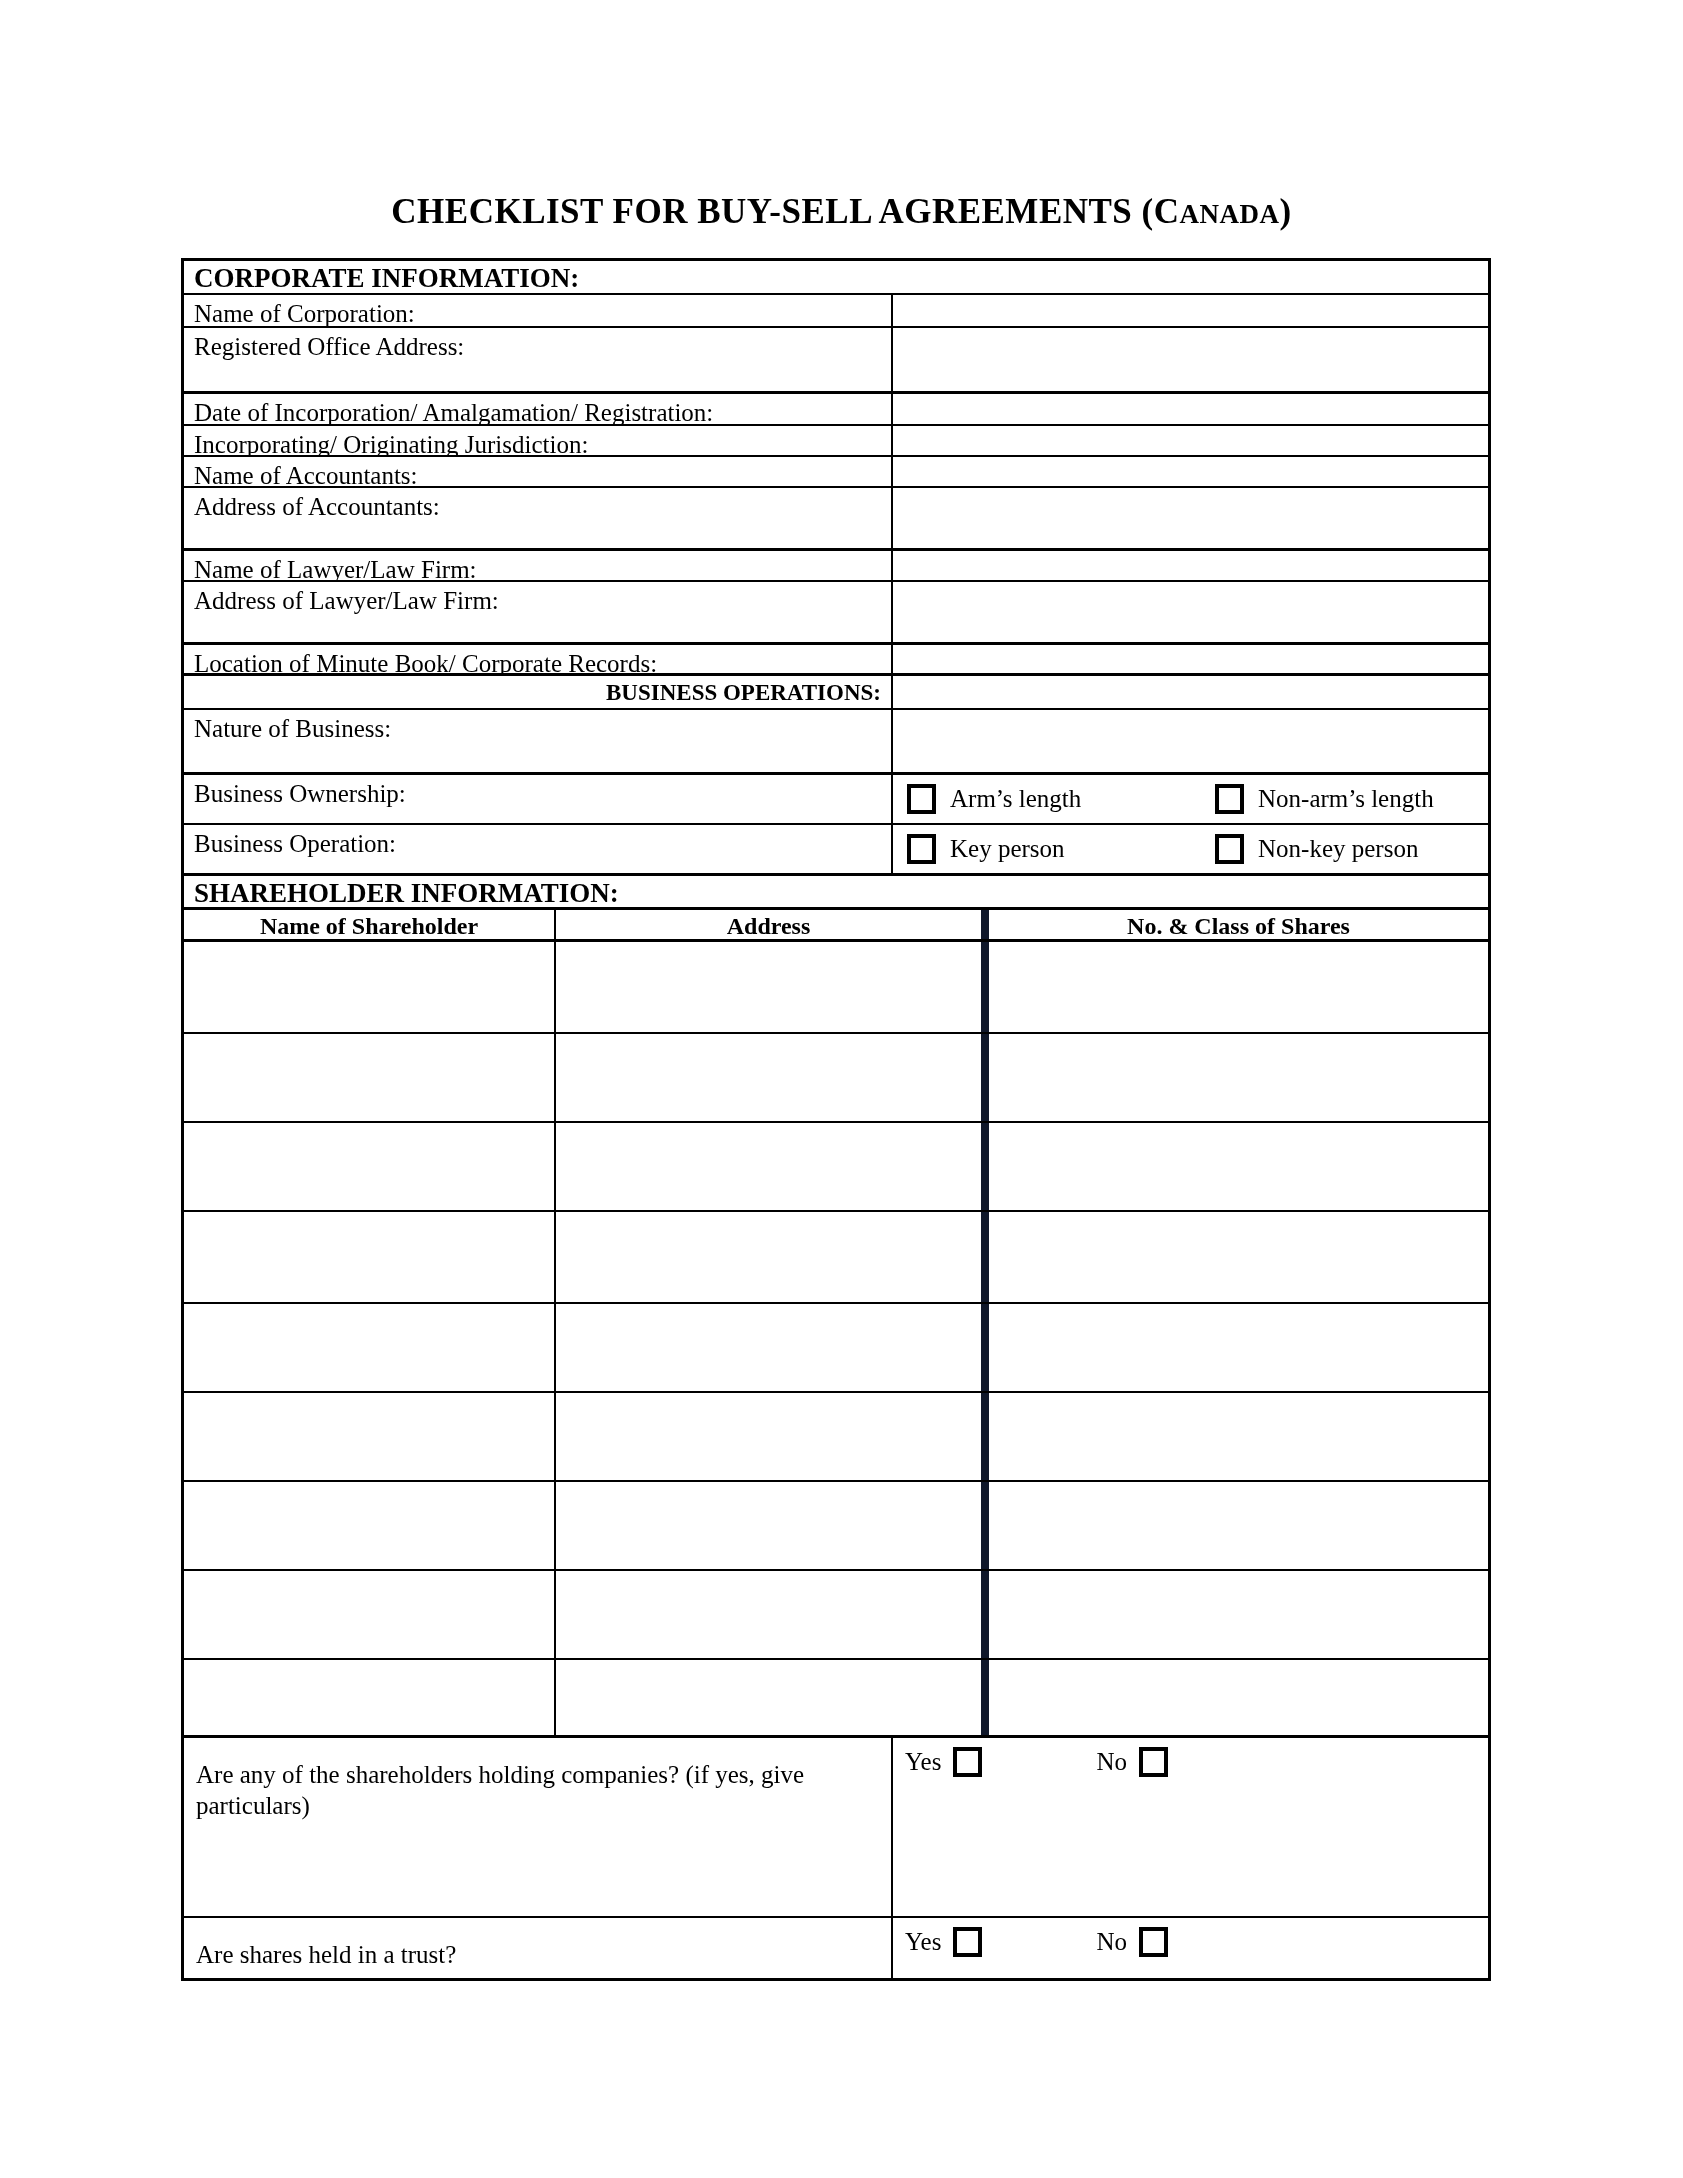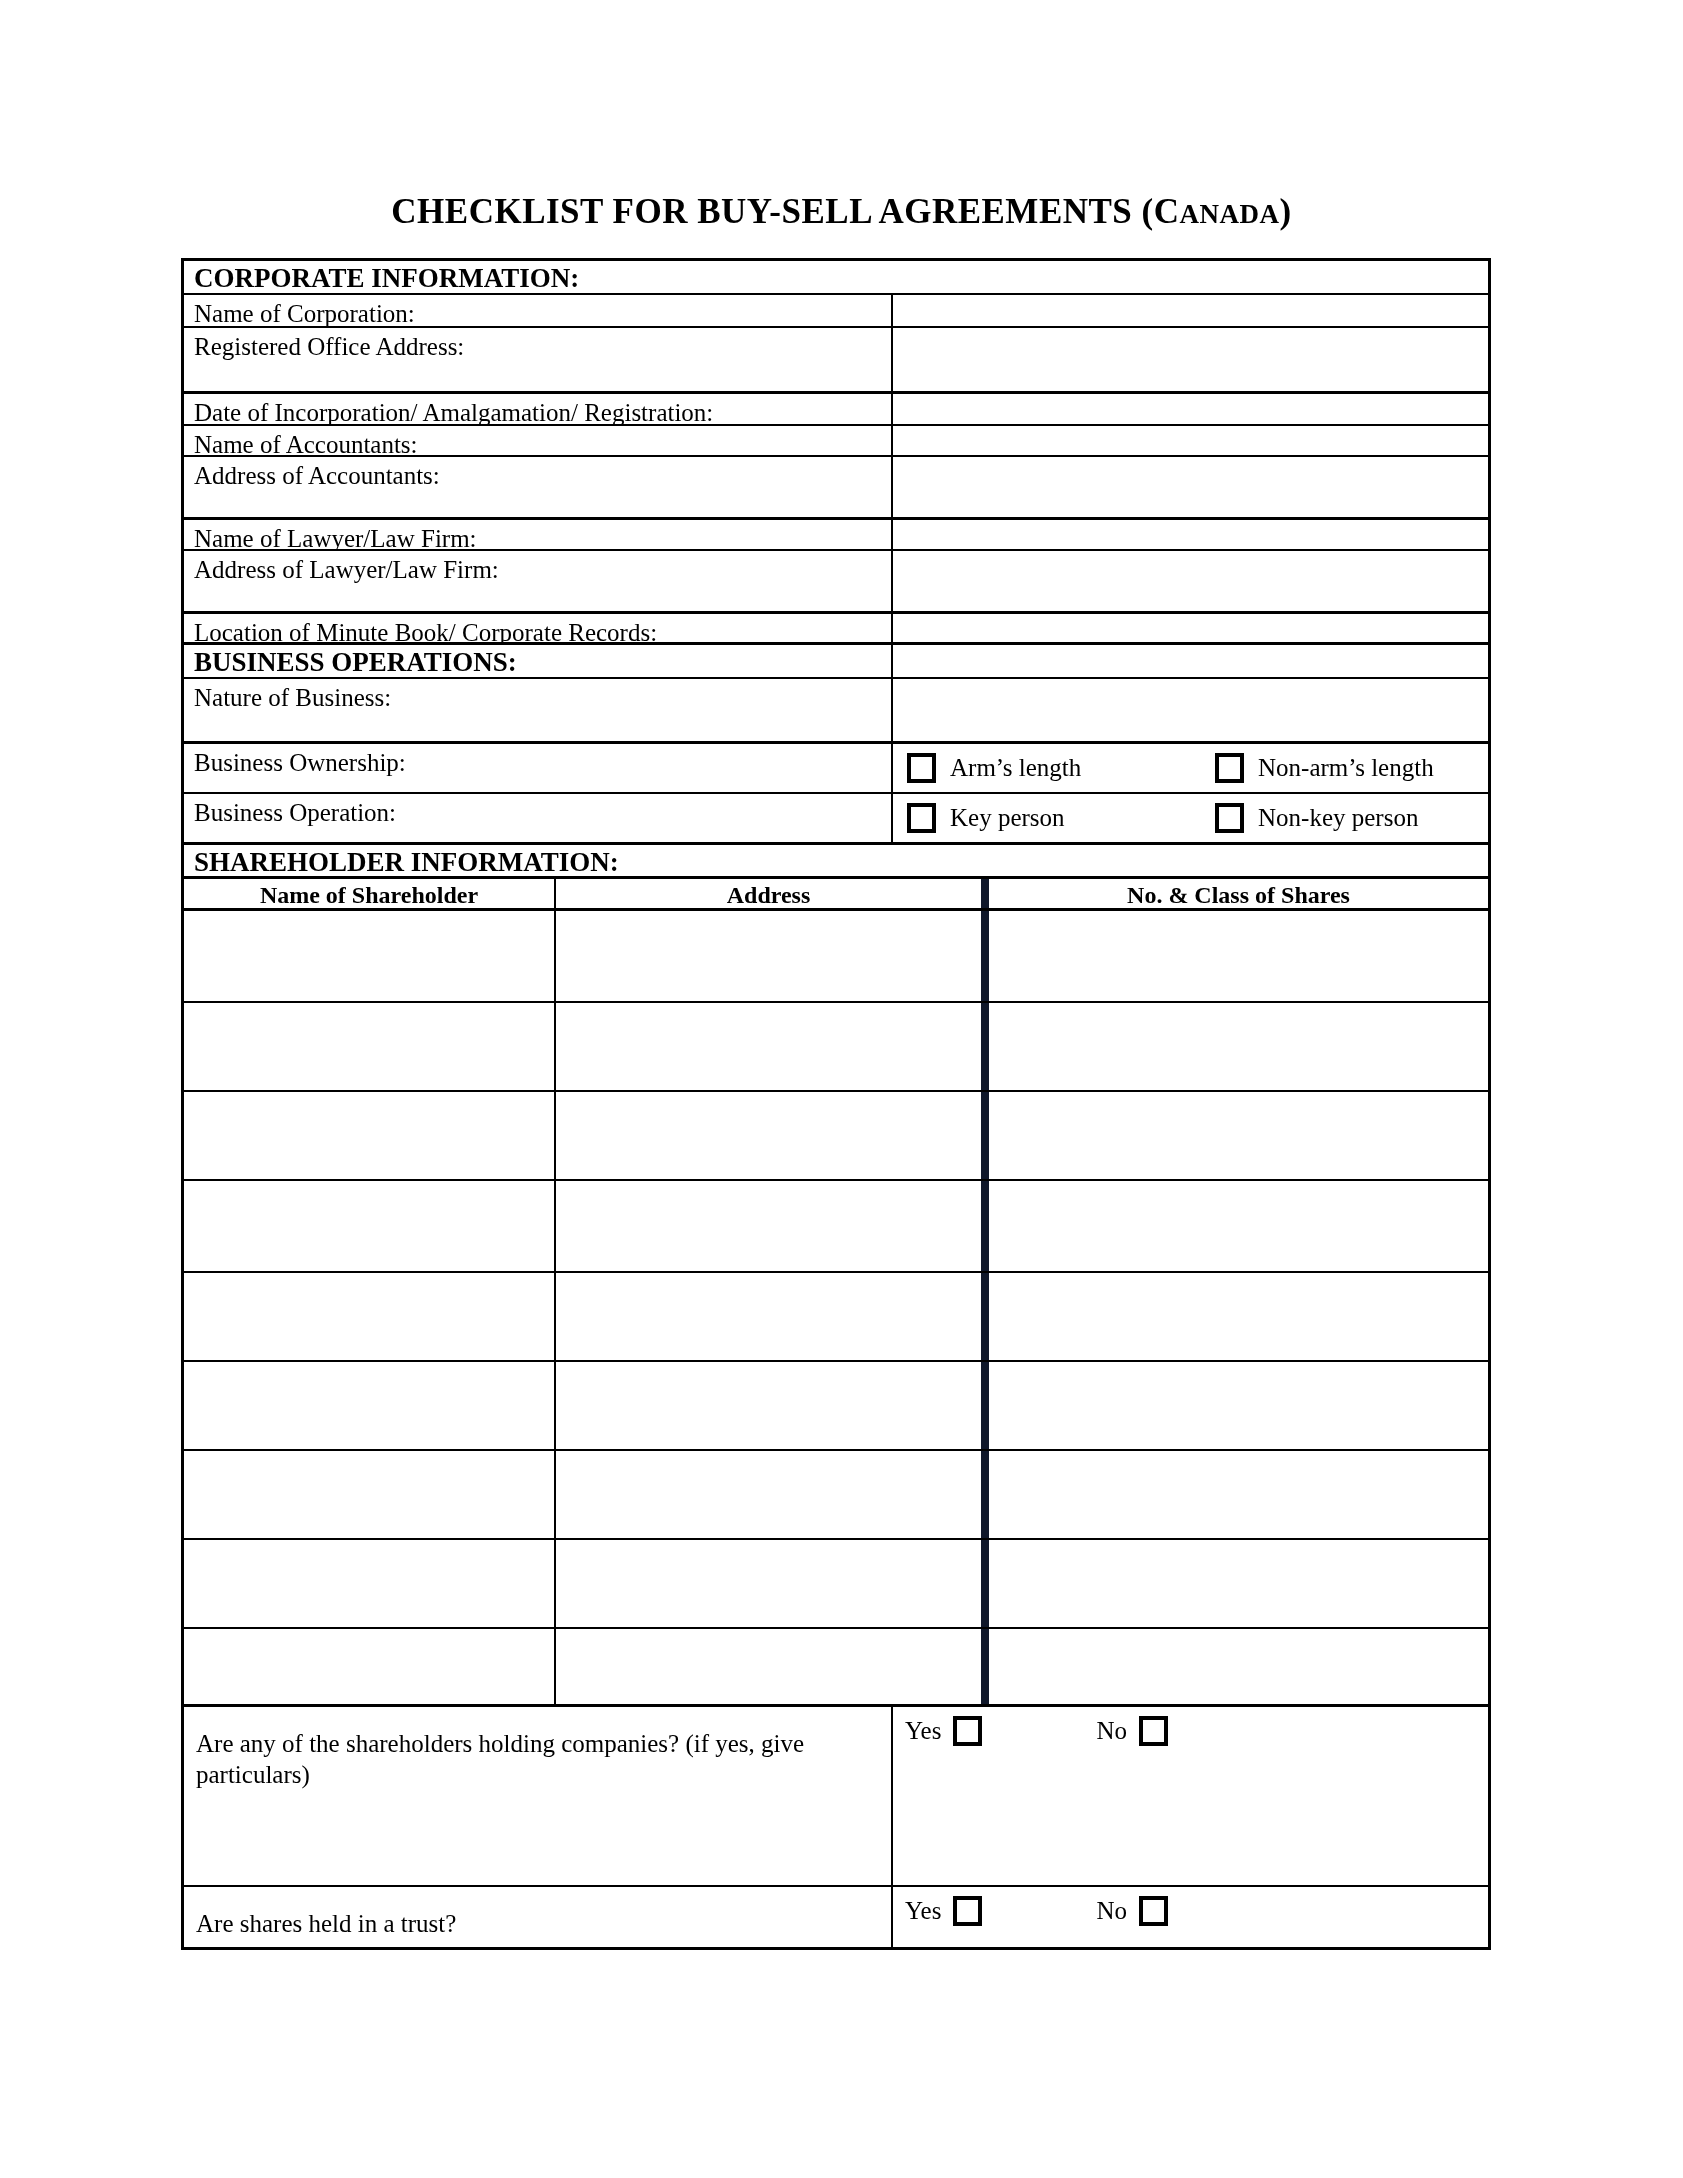--- a/index.html
+++ b/index.html
@@ -62,22 +62,23 @@
     box-sizing: border-box;
     flex: 1 1 auto;
   }
   .sec-label-cell {
     box-sizing: border-box;
     width: 709px;
     flex: 0 0 709px;
     border-right: 2px solid #000;
     padding: 2px 10px 0 10px;
     font-weight: bold;
-    font-size: 27px;
+    font-size: 23px;
     line-height: 30px;
+    text-align: right;
   }
   .checkbox {
     display: inline-block;
     box-sizing: border-box;
     width: 29px;
     height: 30px;
     border: 4px solid #000;
     background: #fff;
     flex: 0 0 29px;
   }
@@ -168,20 +169,24 @@
     <div class="row h-r3">
       <div class="label-cell">Registered Office Address:</div>
       <div class="value-cell"></div>
     </div>
 
     <div class="row thick h-r4">
       <div class="label-cell">Date of Incorporation/ Amalgamation/ Registration:</div>
       <div class="value-cell"></div>
     </div>
 
+    <div class="row h-r5">
+      <div class="label-cell">Incorporating/ Originating Jurisdiction:</div>
+      <div class="value-cell"></div>
+    </div>
 
     <div class="row h-r6">
       <div class="label-cell">Name of Accountants:</div>
       <div class="value-cell"></div>
     </div>
 
     <div class="row h-r7">
       <div class="label-cell">Address of Accountants:</div>
       <div class="value-cell"></div>
     </div>

